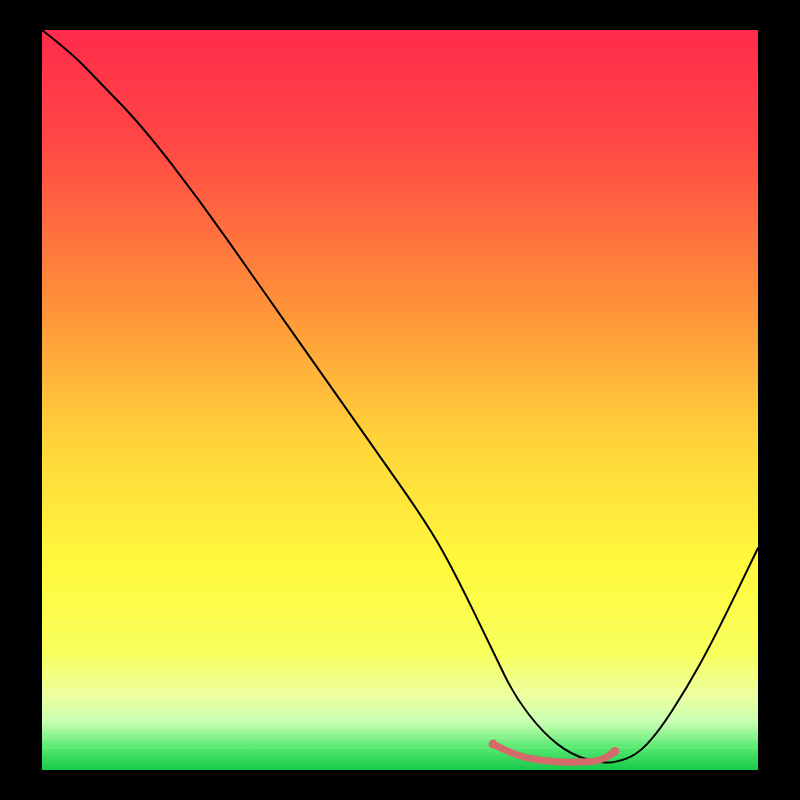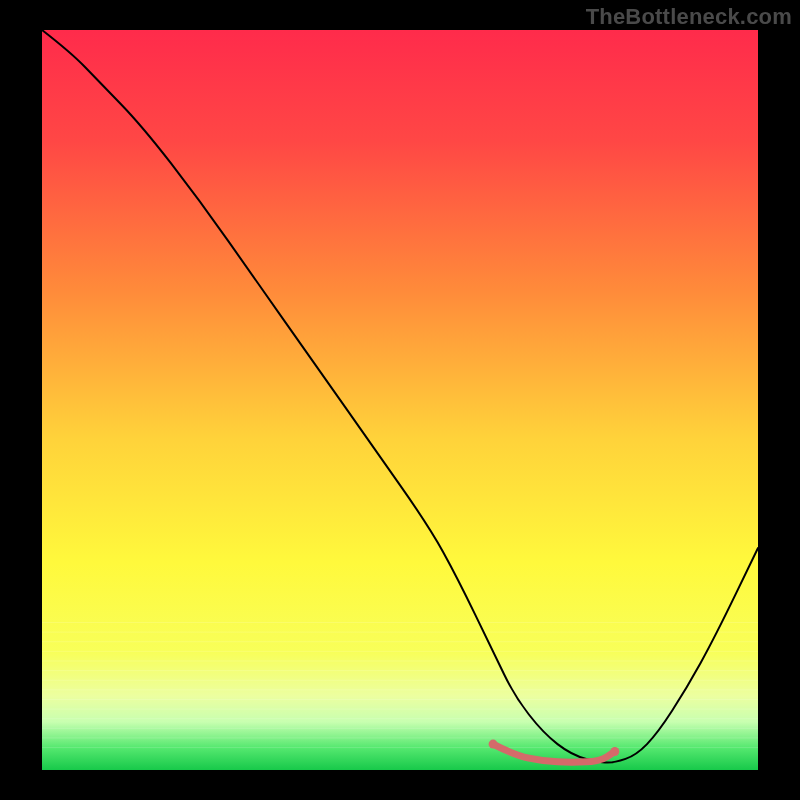--- a/index.html
+++ b/index.html
@@ -29,21 +29,20 @@
   svg {
     position: absolute;
     top: 0;
     left: 0;
   }
 </style>
 </head>
 <body>
 
 <div class="frame">
-  <div class="watermark">TheBottleneck.com</div>
   <svg id="chart-svg" width="800" height="800">
       <defs>
         <linearGradient id="bg-grad" x1="0" y1="0" x2="0" y2="1">
           <stop offset="0%" stop-color="#ff2b4b"></stop>
           <stop offset="15%" stop-color="#ff4745"></stop>
           <stop offset="35%" stop-color="#ff8a3a"></stop>
           <stop offset="55.00000000000001%" stop-color="#ffd23a"></stop>
           <stop offset="72%" stop-color="#fff93c"></stop>
           <stop offset="84%" stop-color="#f8ff59"></stop>
           <stop offset="90%" stop-color="#ecffa0"></stop>

